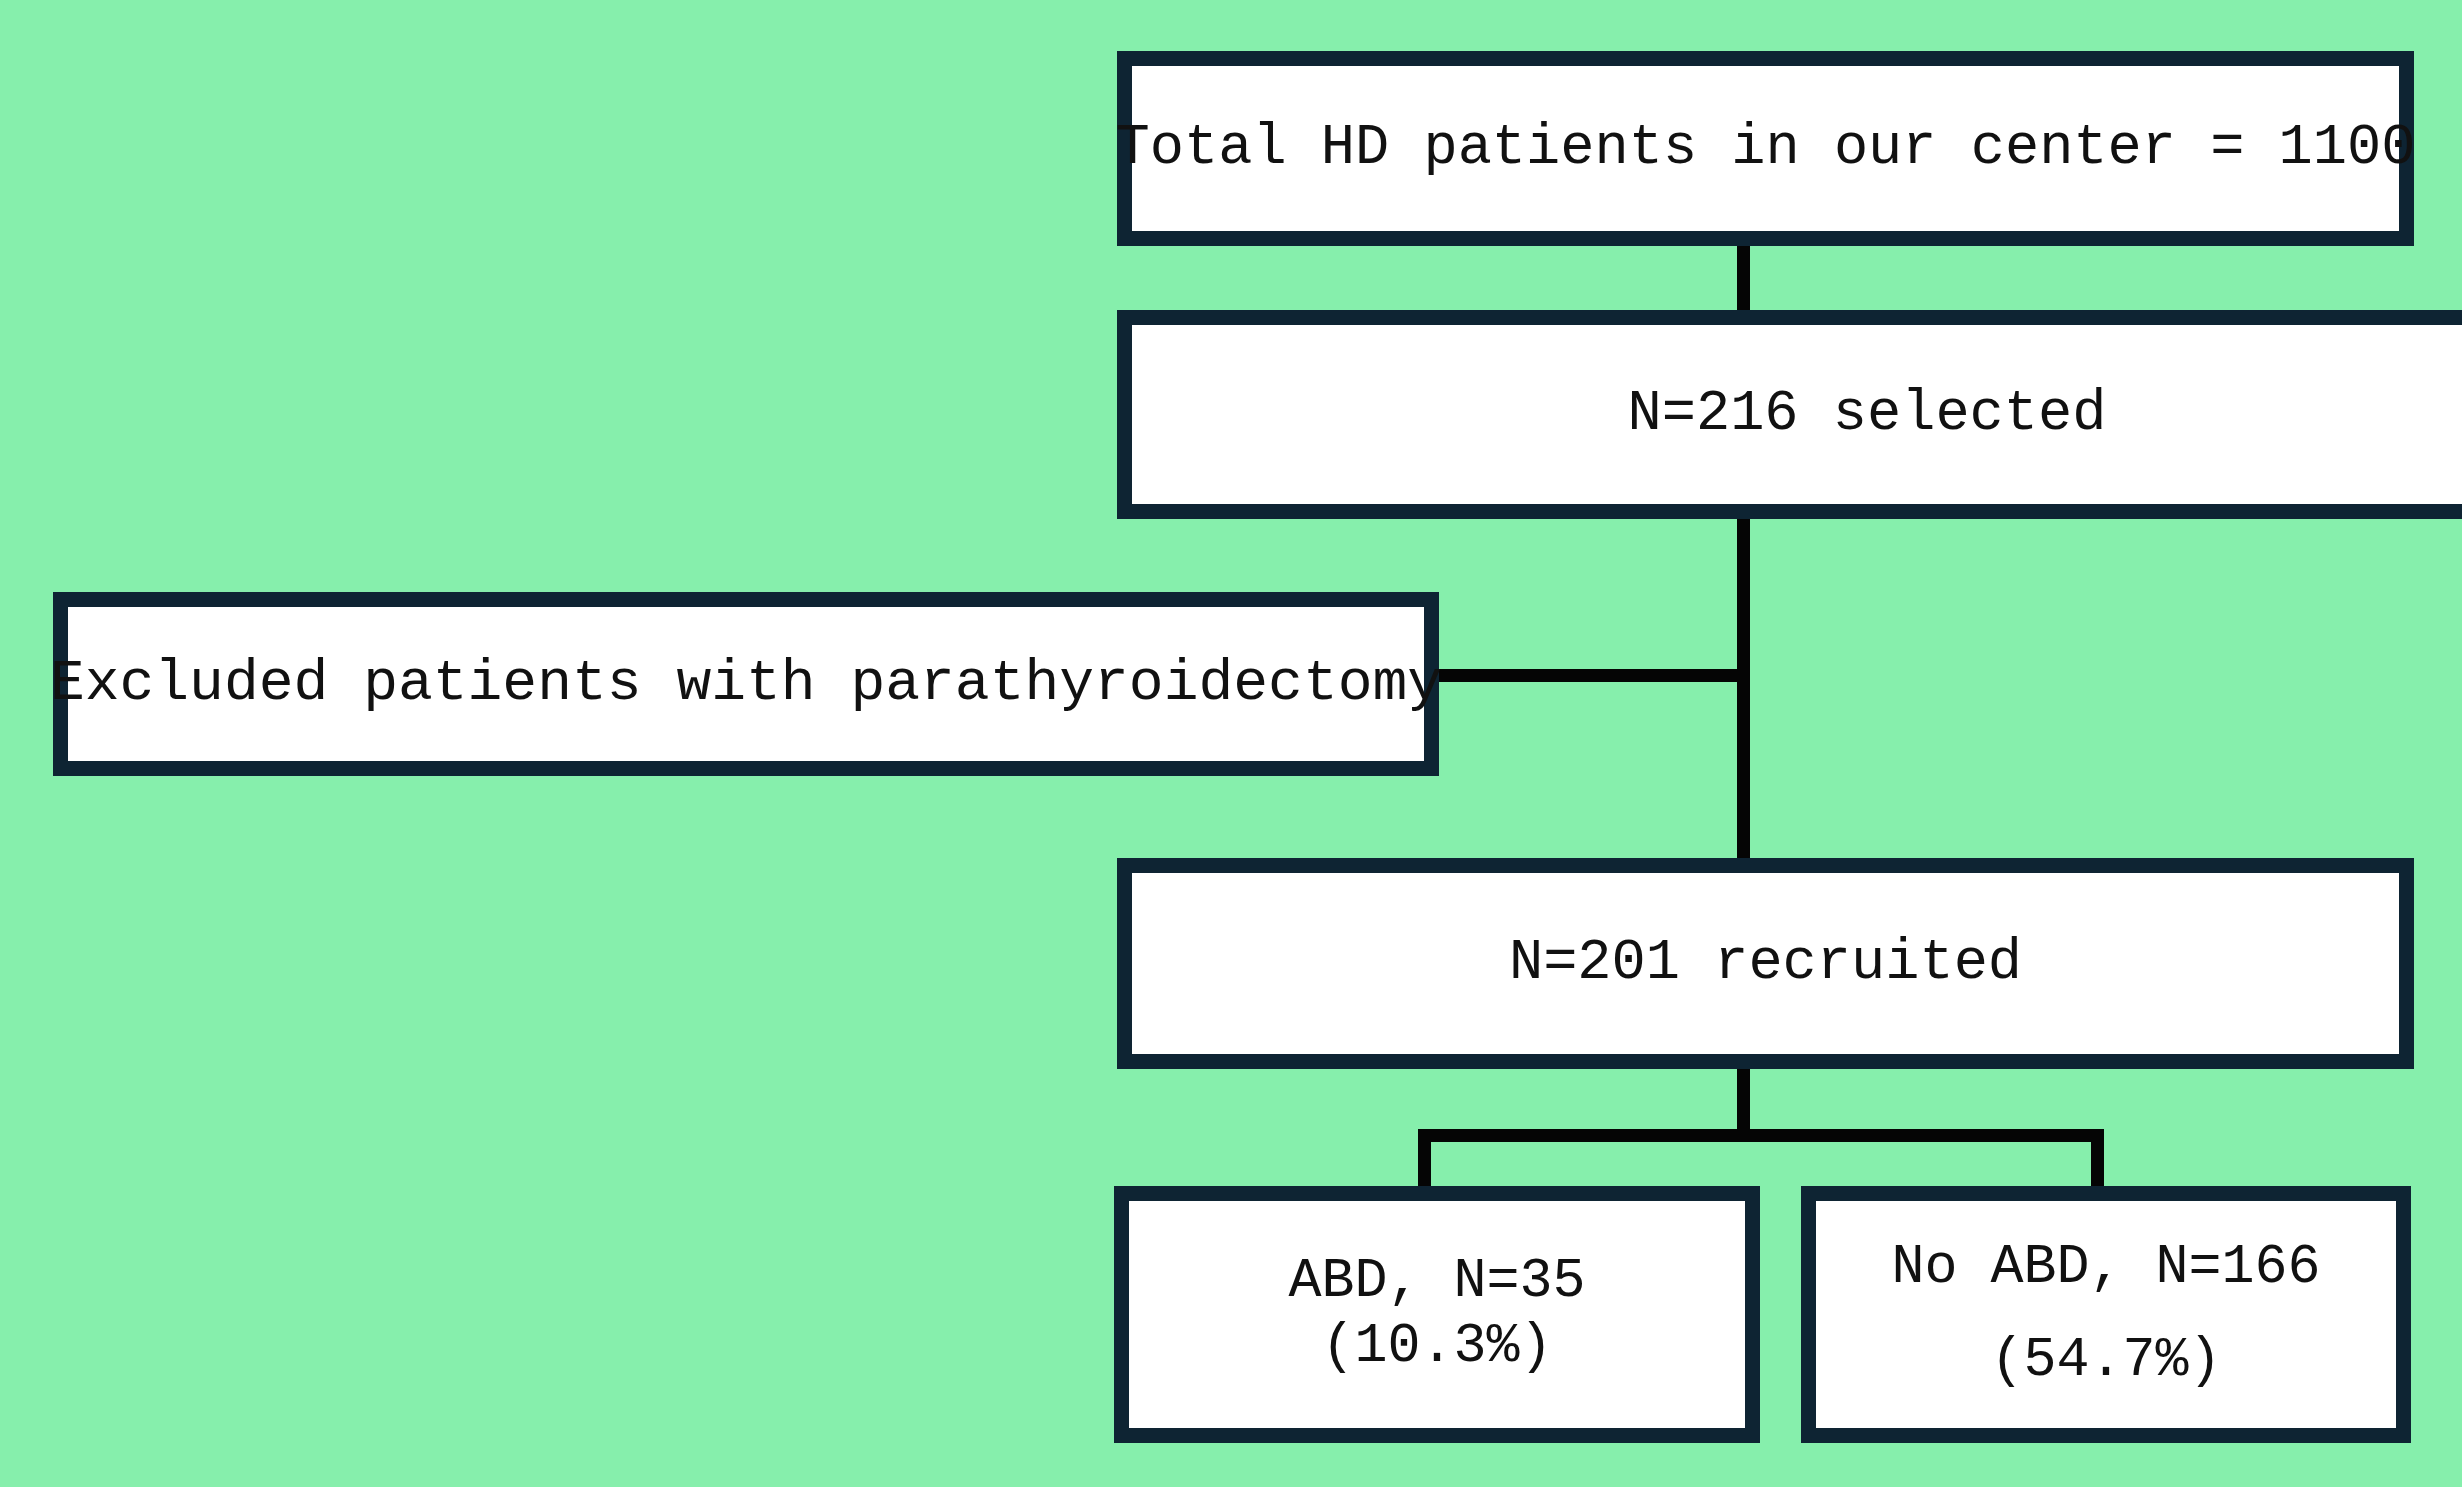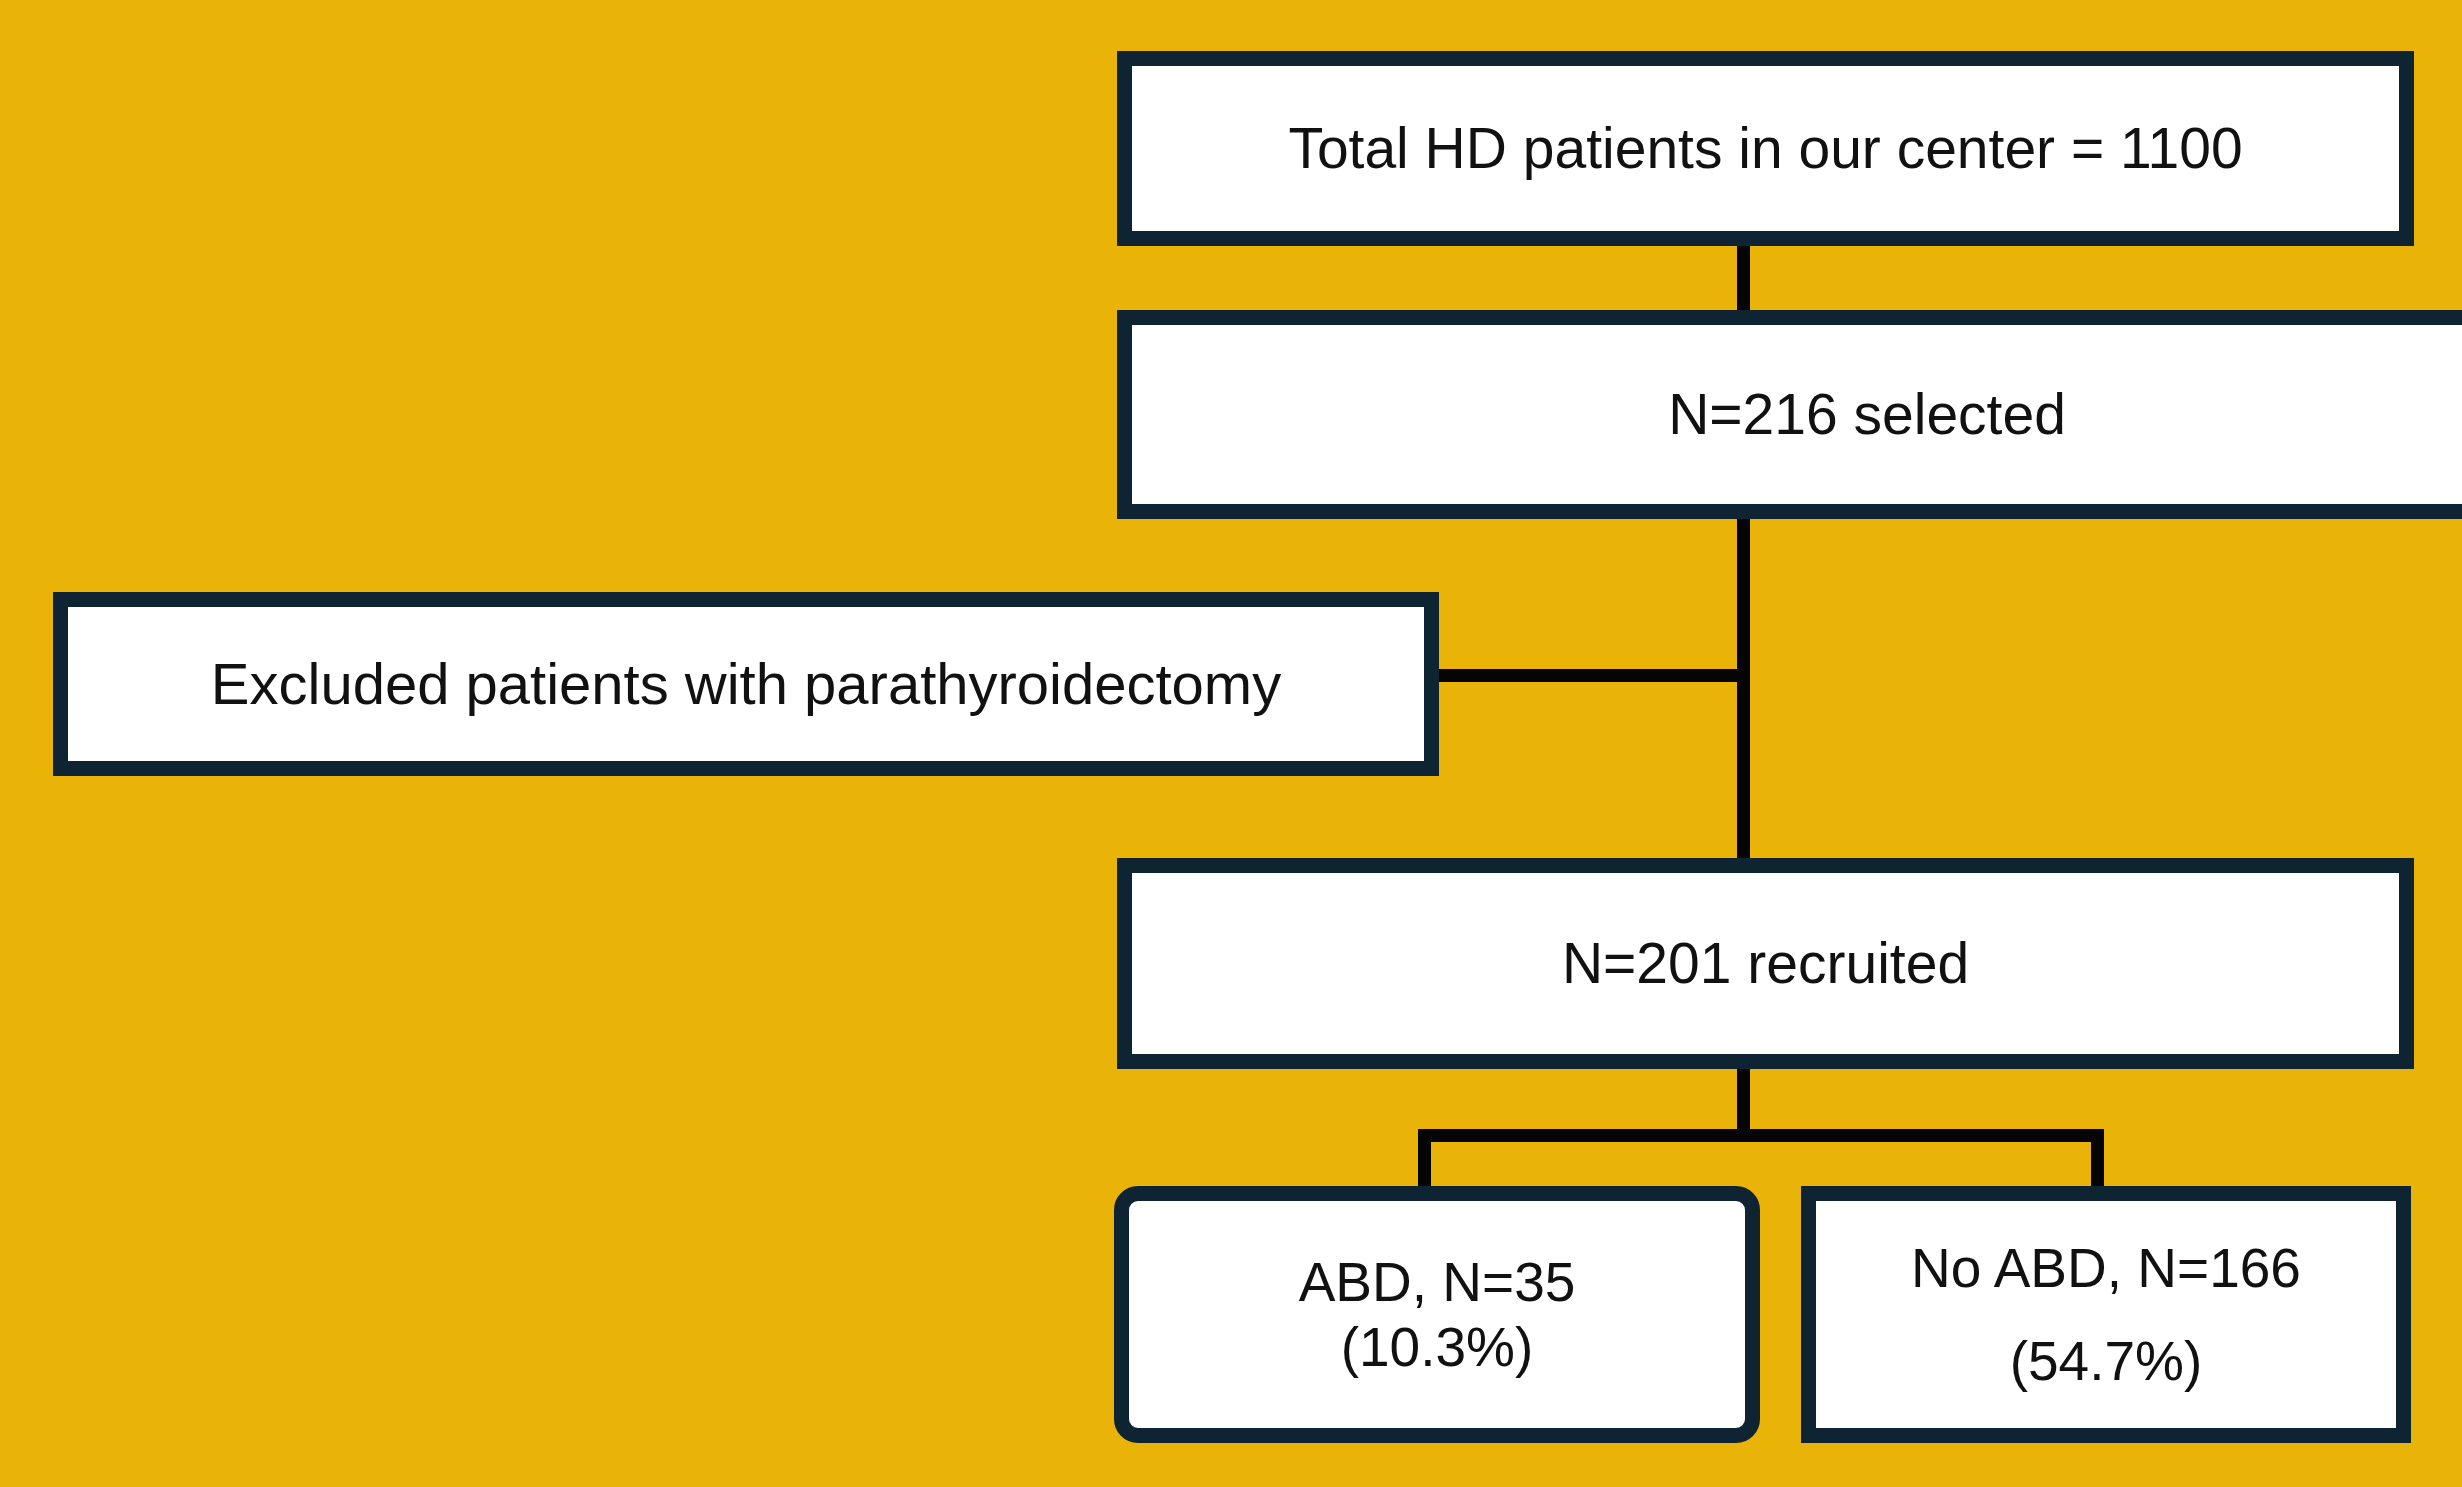--- a/index.html
+++ b/index.html
@@ -4,23 +4,23 @@
 <style>
   html, body {
     margin: 0;
     padding: 0;
     background: #ffffff;
   }
   #canvas {
     position: relative;
     width: 2462px;
     height: 1488px;
-    background: #eab308;
+    background: #86efac;
     overflow: hidden;
-    font-family: Liberation Sans, sans-serif;
+    font-family: Liberation Mono, monospace;
   }
 
   
   .node {
     position: absolute;
     box-sizing: border-box;
     background: #ffffff;
     border: 15px solid #0e2433;
     display: flex;
     flex-direction: column;
@@ -34,21 +34,21 @@
     display: block;
     white-space: nowrap;
     line-height: 1.18;
     font-size: 57px;
   }
 
   #node-total    { left: 1117px; top:   51px; width: 1297px; height: 195px; }
   #node-selected { left: 1117px; top:  310px; width: 1500px; height: 209px; }
   #node-excluded { left:   53px; top:  592px; width: 1386px; height: 184px; }
   #node-recruited{ left: 1117px; top:  858px; width: 1297px; height: 211px; text-align: center; }
-  #node-abd      { left: 1114px; top: 1186px; width:  646px; height: 257px; border-radius: 24px; }
+  #node-abd      { left: 1114px; top: 1186px; width:  646px; height: 257px; }
   #node-noabd    { left: 1801px; top: 1186px; width:  610px; height: 257px; gap: 28px; }
 
   #node-excluded .line { font-size: 58px; }
   #node-abd .line, #node-noabd .line { font-size: 55px; }
 
   
   .conn {
     position: absolute;
     background: #050505;
     z-index: 1;

